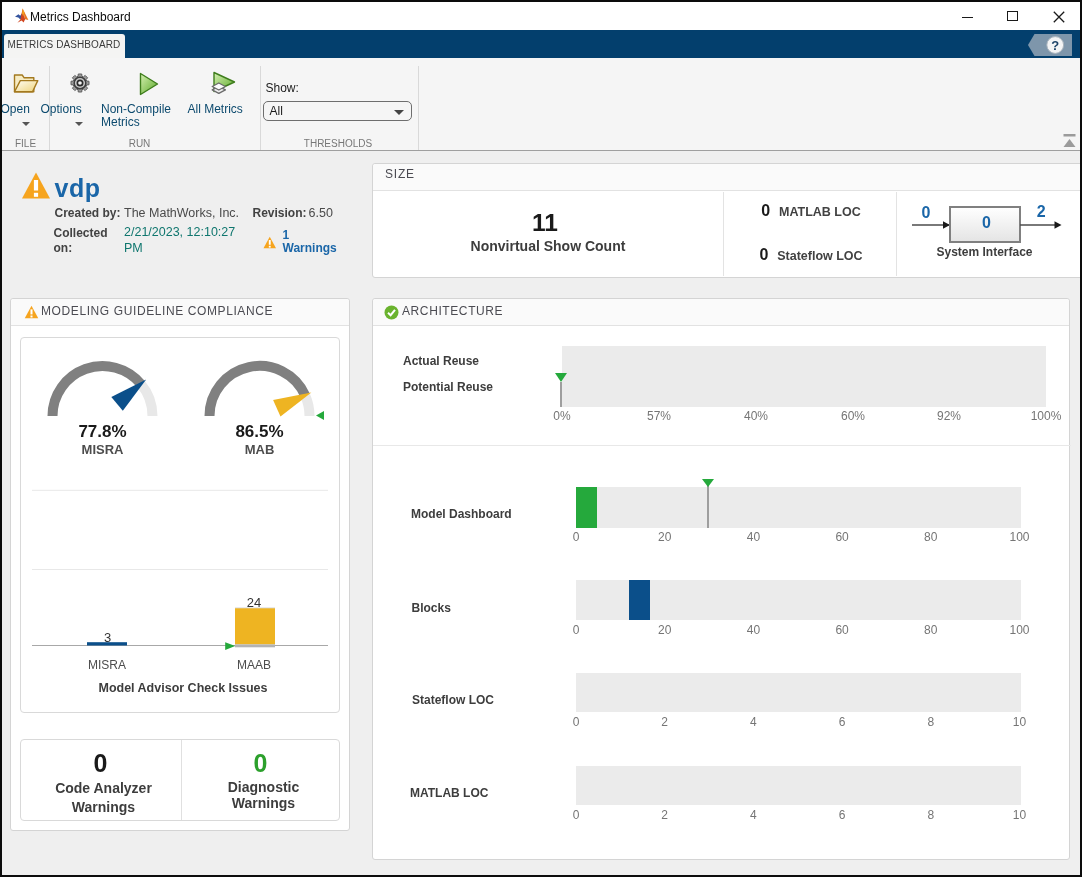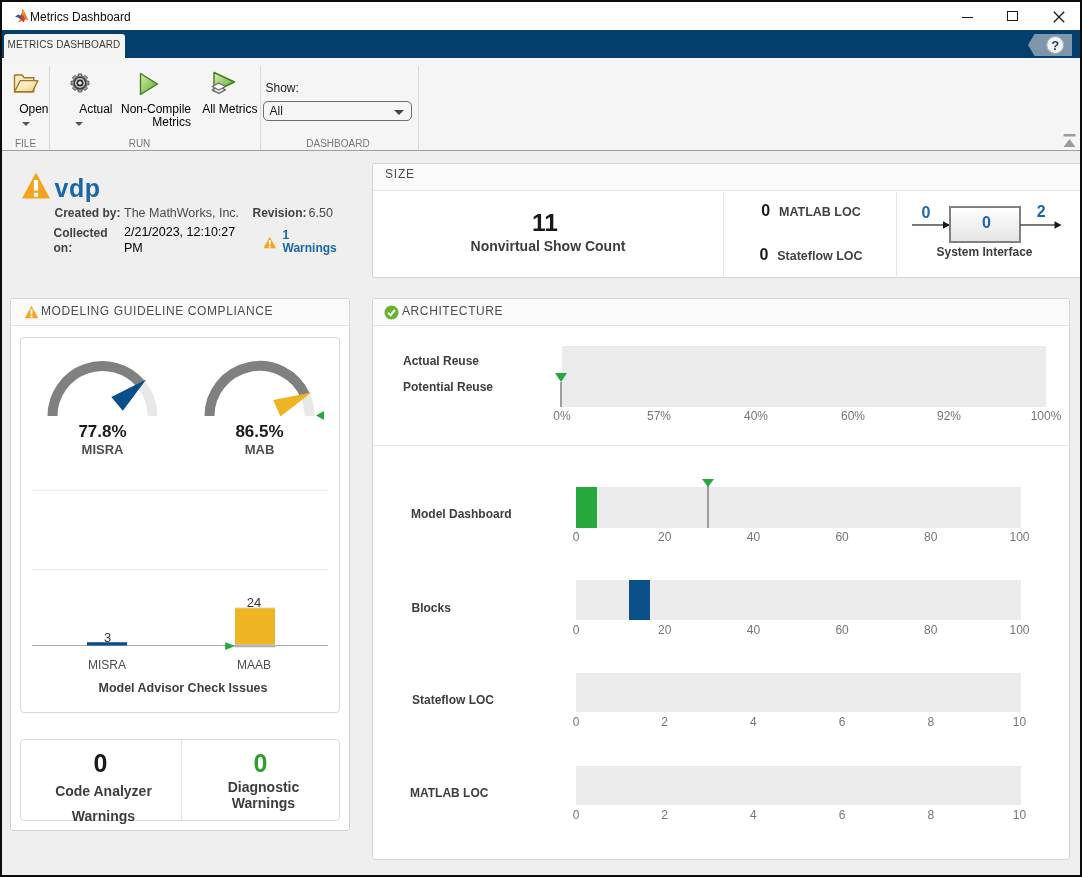--- a/index.html
+++ b/index.html
@@ -14,21 +14,21 @@
 .win-dash { position:absolute; left:960px; top:15px; width:11px; height:0; border-top:1.5px solid #1a1a1a; }
 .win-sq { position:absolute; left:1005px; top:9px; width:11px; height:10px; border:1.5px solid #1a1a1a; }
 
 .tabstrip { position:absolute; left:2px; top:30px; width:1078px; height:28px; background:#033f6d; }
 .tab { position:absolute; left:1.5px; top:3.5px; width:121px; height:24.5px; background:#f4f4f3; border-radius:3px 3px 0 0; color:#3a3a3a; font-size:10px; text-align:center; line-height:21px;  letter-spacing:0.1px; white-space:nowrap; }
 .help-chip { position:absolute; left:1025.7px; top:3.6px; }
 
 .toolbar { position:absolute; left:2px; top:58px; width:1078px; height:93px; background:#f5f5f5; border-bottom:1px solid #9f9f9f; }
 .tdiv { position:absolute; top:8px; bottom:0; width:1px; background:#d9d9d9; }
 .tsec-label { position:absolute; top:80px; font-size:10px; color:#777; text-align:center; }
-.titem-label { position:absolute; top:44.5px; font-size:12px; color:#000000; text-align:right; line-height:13.6px; }
+.titem-label { position:absolute; top:44.5px; font-size:12px; color:#0c4a6e; text-align:left; line-height:13.6px; }
 .tarrow { position:absolute; width:0; height:0; border-left:4px solid transparent; border-right:4px solid transparent; border-top:4px solid #555; }
 .show-label { position:absolute; left:263.5px; top:22.5px; font-size:12px; color:#1a1a1a; }
 .dropdown { position:absolute; left:260.5px; top:42.5px; width:149px; height:20.5px; border:1px solid #6e6e6e; border-radius:5px; background:#f5f5f5; font-size:12px; color:#1a1a1a; line-height:18.5px; padding-left:6px; }
 .dd-arrow { position:absolute; left:392px; top:51.5px; width:0; height:0; border-left:5.3px solid transparent; border-right:5.3px solid transparent; border-top:5.5px solid #444; }
 
 .content { position:absolute; left:2px; top:151px; width:1078px; height:724px; background:#efefef; }
 .panel { position:absolute; background:#fff; border:1px solid #d4d4d4; border-radius:3px; }
 .panel-header { position:absolute; left:0; top:0; right:0; height:27px; background:#fafafa; border-bottom:1px solid #e2e2e2; border-radius:3px 3px 0 0; }
 .panel-title { position:absolute; top:5px; font-size:12px; color:#4b4b52; letter-spacing:0.6px; }
 .card { position:absolute; background:#fff; border:1px solid #d9d9d9; border-radius:4px; }
@@ -82,21 +82,21 @@
   </svg>
   <div class="titem-label" style="left:-1.5px;width:48px">Open</div>
   <div class="tarrow" style="left:20px;top:64px"></div>
   <div class="tsec-label" style="left:0;width:47px">FILE</div>
 
   <svg class="abs" style="left:68px;top:14.5px" width="20" height="20" viewBox="0 0 24 24">
     <path fill="#9d9d9d" stroke="#5e5e5e" stroke-width="1.2" stroke-linejoin="round" d="M14.1,1.2 L9.9,1.2 L9.7,3.9 L7.9,4.7 L5.8,2.9 L2.9,5.8 L4.7,7.9 L3.9,9.7 L1.2,9.9 L1.2,14.1 L3.9,14.3 L4.7,16.1 L2.9,18.2 L5.8,21.1 L7.9,19.3 L9.7,20.1 L9.9,22.8 L14.1,22.8 L14.3,20.1 L16.1,19.3 L18.2,21.1 L21.1,18.2 L19.3,16.1 L20.1,14.3 L22.8,14.1 L22.8,9.9 L20.1,9.7 L19.3,7.9 L21.1,5.8 L18.2,2.9 L16.1,4.7 L14.3,3.9 Z"></path>
     <circle cx="12" cy="12" r="7" fill="#c8c8c8" stroke="#3d3d3d" stroke-width="1.8"></circle>
     <circle cx="12" cy="12" r="3.2" fill="#f5f5f5" stroke="#2b2b2b" stroke-width="2"></circle>
   </svg>
-  <div class="titem-label" style="left:38.5px;width:72px">Actual</div>
+  <div class="titem-label" style="left:38.5px;width:72px">Options</div>
   <div class="tarrow" style="left:73px;top:64px"></div>
   <div class="tsec-label" style="left:47px;width:181px">RUN</div>
 
   <svg class="abs" style="left:137px;top:13.5px" width="20" height="24" viewBox="0 0 20 24">
     <defs>
           <linearGradient id="pg" x1="0" y1="0" x2="1" y2="1">
       <stop offset="0" stop-color="#d6f0b2"></stop>
             <stop offset="1" stop-color="#5aa827"></stop>
           </linearGradient>
         </defs>
@@ -107,42 +107,42 @@
   <svg class="abs" style="left:206px;top:12.5px" width="30" height="27" viewBox="0 0 30 27">
     <path d="M6,1.5 L26.5,11 L6,20.5 Z" fill="url(#pg)" stroke="#3e7d1c" stroke-width="1.4" stroke-linejoin="round"></path>
     <path d="M4.2,18.9 l6.6,-3.5 6.6,3.5 -6.6,3.5 Z" fill="#eeeeee" stroke="#6b6b6b" stroke-width="1.3" stroke-linejoin="round"></path>
     <path d="M4.2,15.5 l6.6,-3.5 6.6,3.5 -6.6,3.5 Z" fill="#fdfdfd" stroke="#6b6b6b" stroke-width="1.3" stroke-linejoin="round"></path>
   </svg>
   <div class="titem-label" style="left:185.5px;width:70px">All Metrics</div>
 
   <div class="show-label">Show:</div>
   <div class="dropdown">All</div>
   <div class="dd-arrow"></div>
-  <div class="tsec-label" style="left:257px;width:158px">DASHBOARD</div>
+  <div class="tsec-label" style="left:257px;width:158px">THRESHOLDS</div>
 
   <svg class="abs" style="left:1061px;top:76px" width="13" height="15" viewBox="0 0 13 15">
     <rect x="0.5" y="0" width="12" height="2.5" fill="#9b9b9b"></rect>
     <polygon points="6.5,5 12.5,13 0.5,13" fill="#9b9b9b"></polygon>
   </svg>
 </div>
 
 <div class="content"></div>
 
 <svg class="abs" style="left:21px;top:171px" width="30" height="29" viewBox="0 0 30 29">
   <path d="M15,1.5 L29,27.5 L1,27.5 Z" fill="#f6a41e"></path>
   <rect x="12.9" y="9" width="4.2" height="10.5" fill="#fff"></rect>
   <rect x="12.9" y="21.8" width="4.2" height="4" fill="#fff"></rect>
 </svg>
 <div class="abs" style="left:54.5px;top:174px;font-size:25px;font-weight:bold;color:#1a66a8;letter-spacing:0.5px">vdp</div>
 <div class="abs blab" style="left:54.5px;top:206px;font-size:12px">Created by:</div>
 <div class="abs" style="left:124px;top:205.5px;font-size:12.5px;color:#4a4a4a">The MathWorks, Inc.</div>
 <div class="abs blab" style="left:252.5px;top:206px;font-size:12px">Revision:</div>
 <div class="abs" style="left:308.5px;top:205.5px;font-size:12.5px;color:#4a4a4a">6.50</div>
 <div class="abs blab" style="left:53.5px;top:225.5px;font-size:12px;line-height:15.8px">Collected<br>on:</div>
-<div class="abs" style="left:124px;top:225px;font-size:12.5px;color:#000000;line-height:15.9px">2/21/2023, 12:10:27<br>PM</div>
+<div class="abs" style="left:124px;top:225px;font-size:12.5px;color:#0f766e;line-height:15.9px">2/21/2023, 12:10:27<br>PM</div>
 <svg class="abs" style="left:263px;top:236px" width="13.5" height="13" viewBox="0 0 30 29">
   <path d="M15,1.5 L29,27.5 L1,27.5 Z" fill="#f6a41e"></path>
   <rect x="12.9" y="9" width="4.2" height="10.5" fill="#fff"></rect>
   <rect x="12.9" y="21.8" width="4.2" height="4" fill="#fff"></rect>
 </svg>
 <div class="abs" style="left:282.5px;top:228.5px;font-size:12px;font-weight:bold;color:#1a66a8;line-height:13.9px">1<br>Warnings</div>
 
 <div class="panel" style="left:372px;top:162.5px;width:720px;height:115.5px">
   <div class="panel-header">
         <div class="panel-title" style="left:12px;top:3.5px;letter-spacing:0.8px">SIZE</div>
@@ -224,21 +224,21 @@
   <text x="97.5" y="343.5" font-size="13" fill="#333" text-anchor="middle">3</text>
   <text x="244" y="309" font-size="13" fill="#333" text-anchor="middle">24</text>
   <text x="97" y="371" font-size="12" fill="#4d4d4d" text-anchor="middle">MISRA</text>
   <text x="244" y="371" font-size="12" fill="#4d4d4d" text-anchor="middle">MAAB</text>
   <text x="173" y="393.5" font-size="12.5" font-weight="bold" fill="#3d3d3d" text-anchor="middle">Model Advisor Check Issues</text>
 </svg>
 
 <div class="card" style="left:20px;top:739px;width:320px;height:82px">
   <div class="abs" style="left:160px;top:0;bottom:0;width:1px;background:#e0e0e0"></div>
   <div class="abs" style="left:-0.5px;top:8.5px;width:160px;text-align:center;font-size:25px;font-weight:bold;color:#1a1a1a">0</div>
-  <div class="abs" style="left:2.5px;top:38.5px;width:160px;text-align:center;font-size:14px;font-weight:bold;color:#3d3d3d;line-height:25px">Code Analyzer<br>Warnings</div>
+  <div class="abs" style="left:2.5px;top:38.5px;width:160px;text-align:center;font-size:14px;font-weight:bold;color:#3d3d3d;line-height:19px">Code Analyzer<br>Warnings</div>
   <div class="abs" style="left:159.5px;top:8.5px;width:160px;text-align:center;font-size:25px;font-weight:bold;color:#2ca02c">0</div>
   <div class="abs" style="left:162.5px;top:38.5px;width:160px;text-align:center;font-size:14px;font-weight:bold;color:#3d3d3d;line-height:16.3px">Diagnostic<br>Warnings</div>
 </div>
 
 <div class="panel" style="left:372px;top:298px;width:698px;height:562px">
   <div class="panel-header">
     <svg class="abs" style="left:11px;top:6px" width="15" height="15" viewBox="0 0 15 15">
       <circle cx="7.5" cy="7.5" r="7" fill="#6ab32e"></circle>
       <path d="M4,7.8 L6.6,10.2 L11,4.8" stroke="#fff" stroke-width="2" fill="none"></path>
     </svg>

